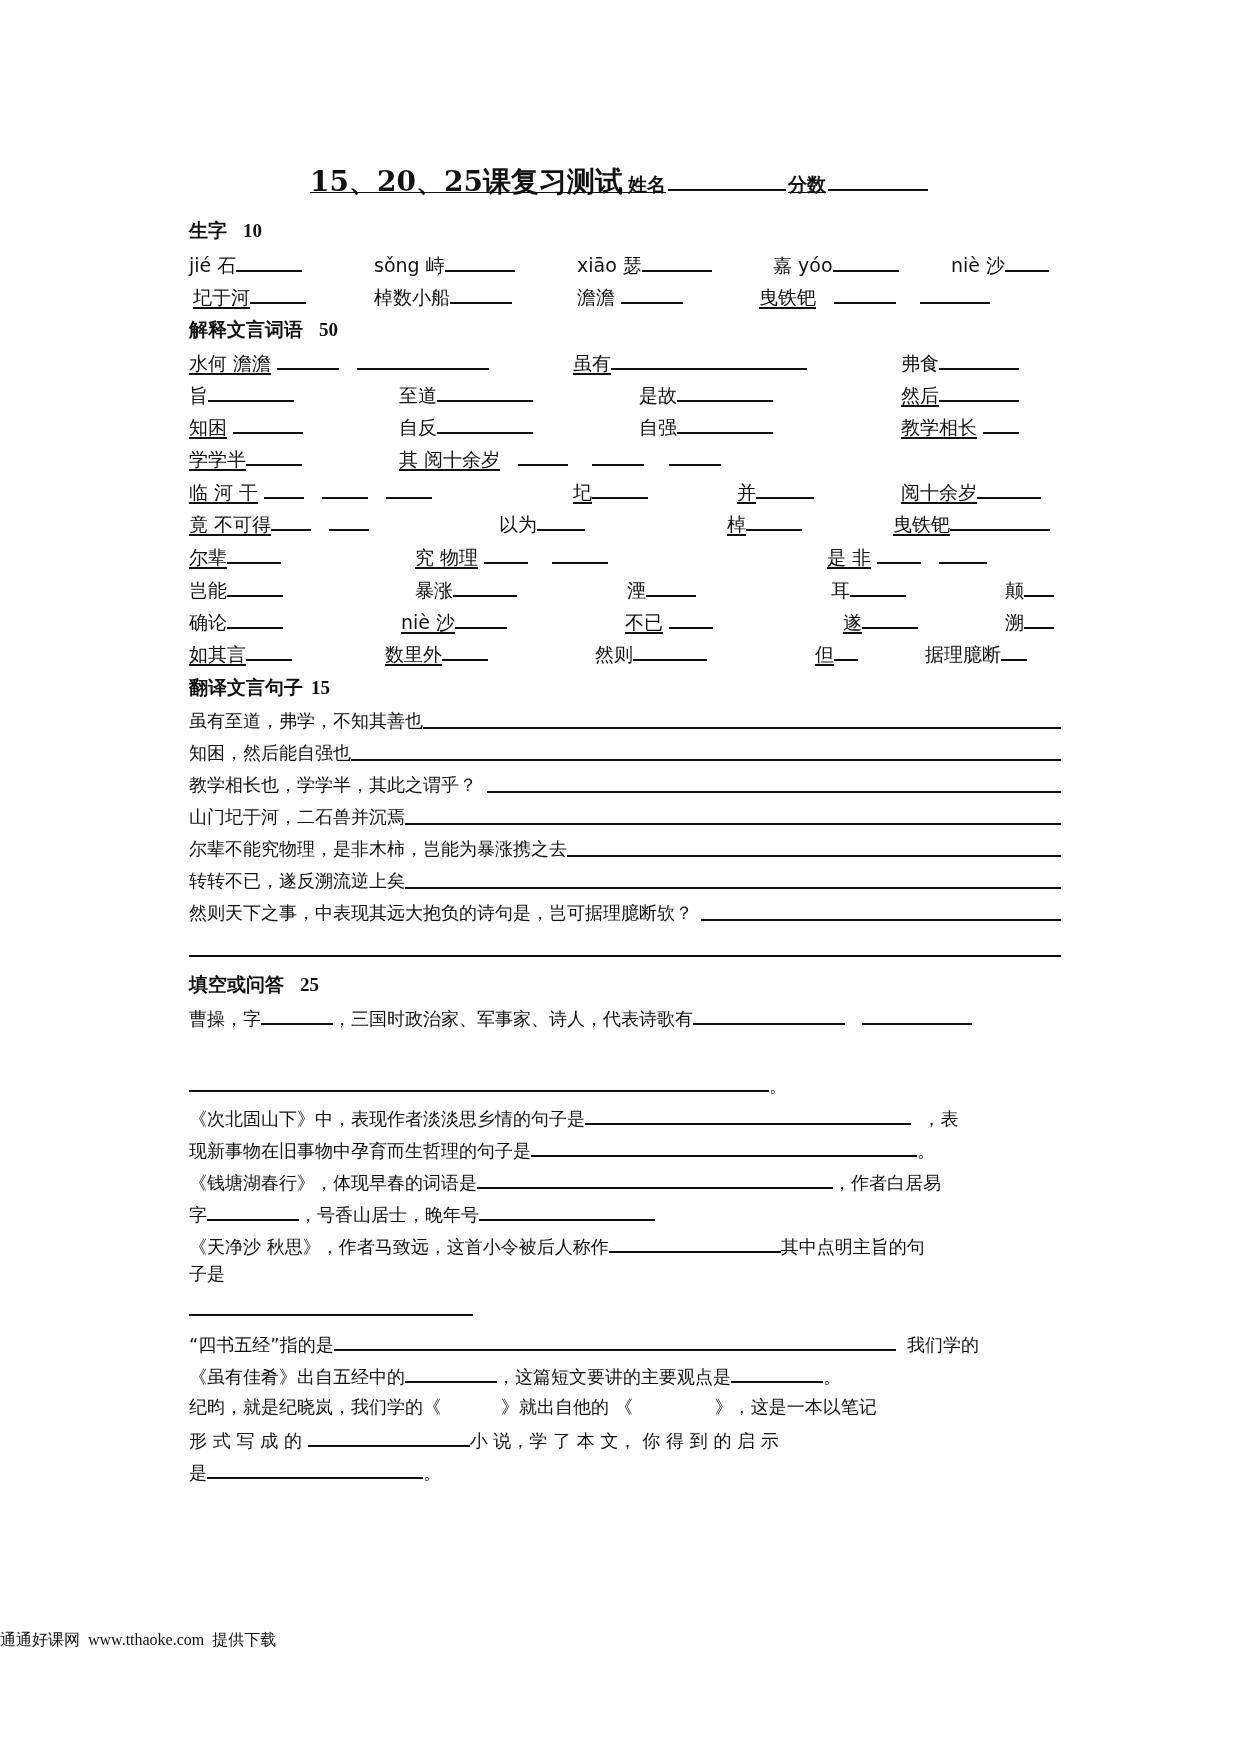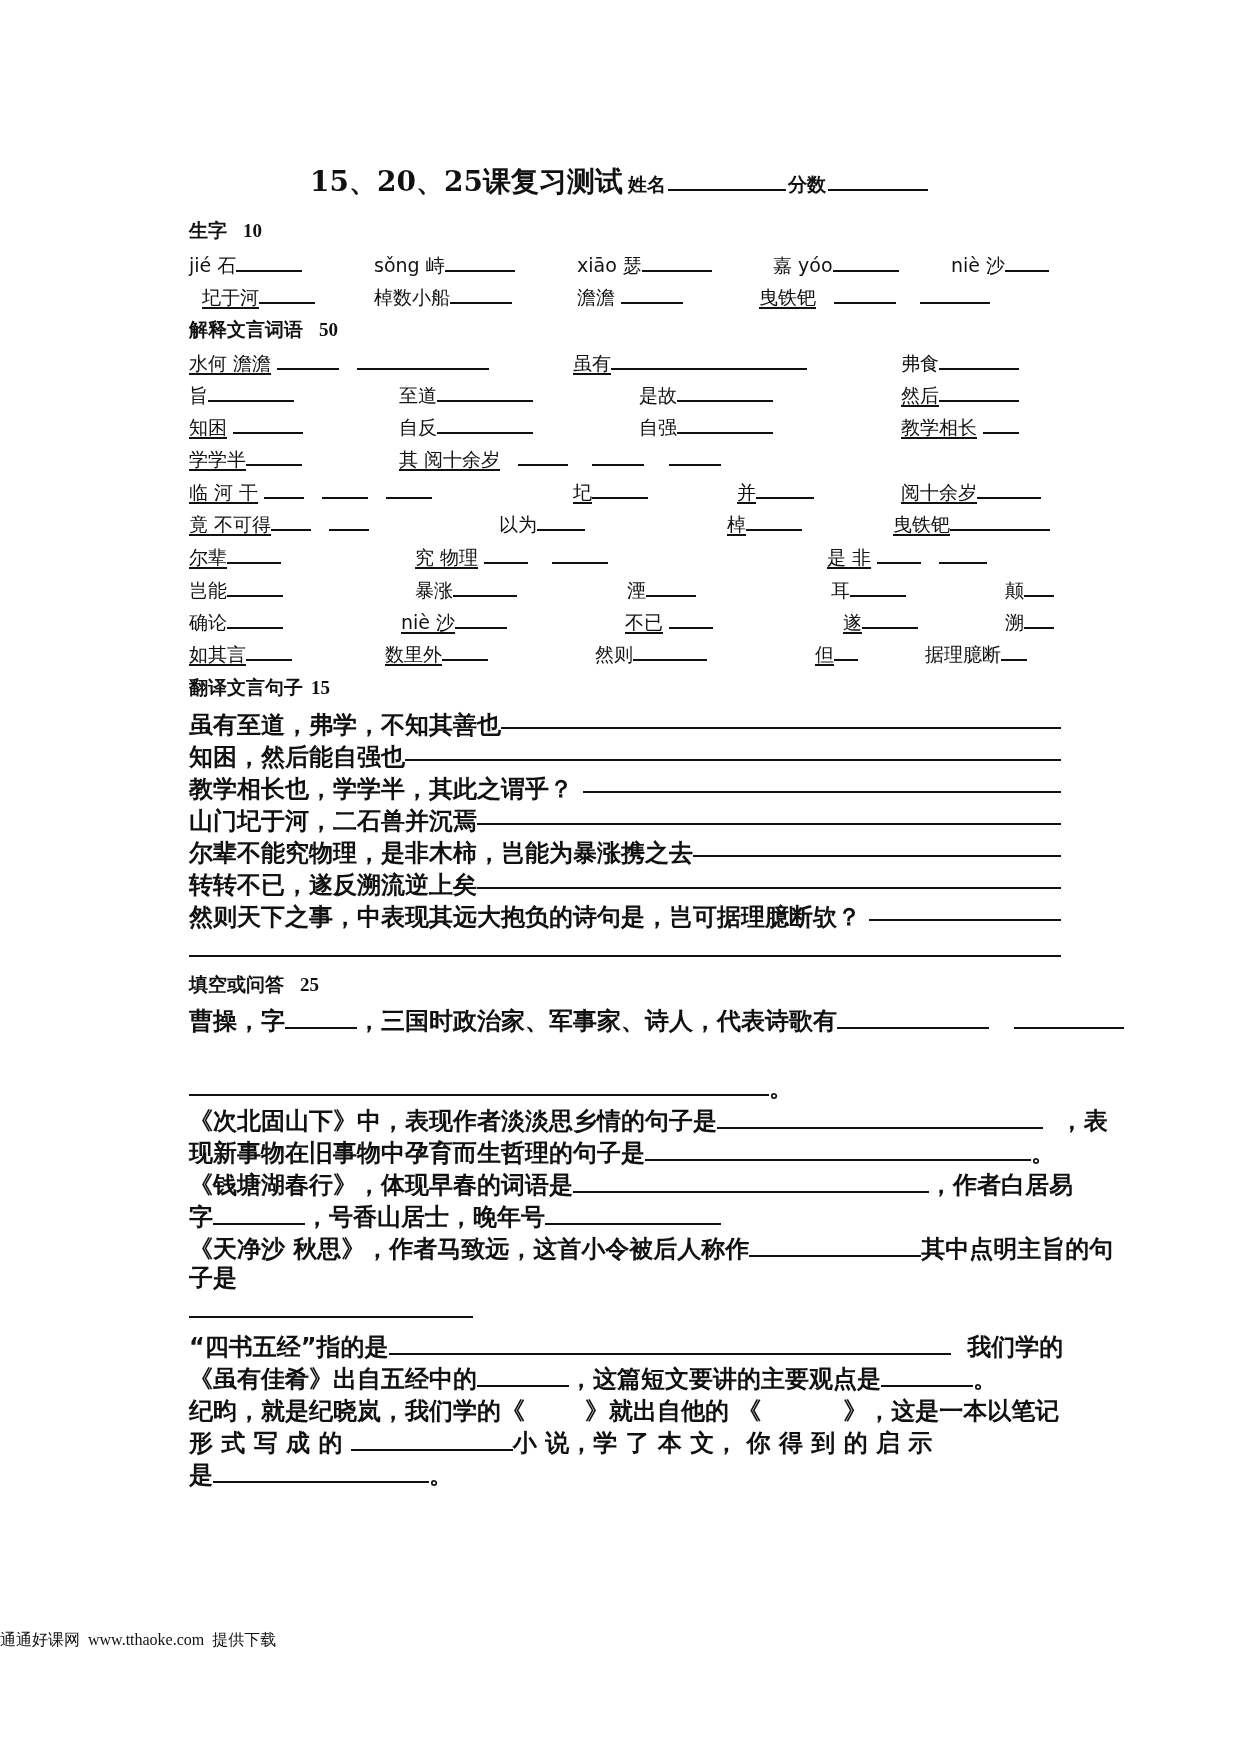--- a/index.html
+++ b/index.html
@@ -1,28 +1,28 @@
 <!DOCTYPE html>
 <html><head>
 <meta charset="utf-8">
 <style>
   html, body { margin: 0; padding: 0; background: #ffffff; }
   body { width: 1240px; height: 1754px; position: relative; overflow: hidden;
          font-family: "DejaVu Sans", "Liberation Sans", sans-serif; color: #111; }
   .page { position: absolute; left: 0; top: 0; width: 1240px; height: 1754px; }
-  .title-row { position: absolute; top: 163px; left: 0; width: 1240px; text-align: center; white-space: nowrap; }
+  .title-row { position: absolute; top: 163px; left: 0; width: 1240px; text-align: center; white-space: nowrap; text-decoration: underline; }
   .title { font-family: "DejaVu Serif", "Liberation Serif", serif; font-weight: bold; font-size: 28px; }
   .title-meta { font-weight: bold; font-size: 19px; }
   .blank { display: inline-block; border-bottom: 2px solid #111; height: 1.05em; vertical-align: baseline; margin: 0 2px; }
   .u { text-decoration: underline; text-decoration-thickness: 2px; text-underline-offset: 3px; }
   .section { position: absolute; left: 189px; font-weight: bold; font-size: 19px; }
   .section .score { font-family: "Liberation Serif", serif; margin-left: 16px; }
   .row { position: absolute; left: 189px; width: 872px; font-size: 19px; height: 30px; white-space: nowrap; }
   .cell { position: absolute; top: 0; white-space: nowrap; }
-  .line { position: absolute; left: 189px; width: 872px; font-size: 24px; white-space: nowrap; font-weight: bold; }
+  .line { position: absolute; left: 189px; width: 872px; font-size: 18px; white-space: nowrap; }
   .fill { display: inline-block; border-bottom: 2px solid #111; height: 18px; }
   .full-line { position: absolute; left: 189px; width: 872px; border-bottom: 2px solid #111; }
   .footer { position: absolute; top: 1630px; left: 0; width: 1240px; font-size: 16px; }
   .footer .url { font-family: "Liberation Serif", serif; margin: 0 8px; }
 </style>
 </head>
 <body>
 
 <div class="page">
 
@@ -35,21 +35,21 @@
     <span>生字</span><span class="score">10</span>
   </div>
   <div class="row" style="top:252px">
     <span class="cell" style="left:0"><span>jié 石</span><span class="fill" style="width:66px"></span></span>
     <span class="cell" style="left:185px"><span>sǒng 峙</span><span class="fill" style="width:70px"></span></span>
     <span class="cell" style="left:388px"><span>xiāo 瑟</span><span class="fill" style="width:70px"></span></span>
     <span class="cell" style="left:584px"><span>嘉 yóo</span><span class="fill" style="width:66px"></span></span>
     <span class="cell" style="left:762px"><span>niè 沙</span><span class="fill" style="width:44px"></span></span>
   </div>
   <div class="row" style="top:284px">
-    <span class="cell" style="left:13px"><span class="u">圮于河</span><span class="fill" style="width:56px"></span></span>
+    <span class="cell" style="left:4px"><span class="u">圮于河</span><span class="fill" style="width:56px"></span></span>
     <span class="cell" style="left:185px"><span>棹数小船</span><span class="fill" style="width:62px"></span></span>
     <span class="cell" style="left:388px"><span>澹澹</span> <span class="fill" style="width:62px"></span></span>
     <span class="cell" style="left:570px"><span class="u">曳铁钯</span> &nbsp; <span class="fill" style="width:62px"></span> &nbsp;&nbsp; <span class="fill" style="width:70px"></span></span>
   </div>
 
   <div class="section" style="top:317px">
     <span>解释文言词语</span><span class="score">50</span>
   </div>
 
   <div class="row" style="top:350px">

